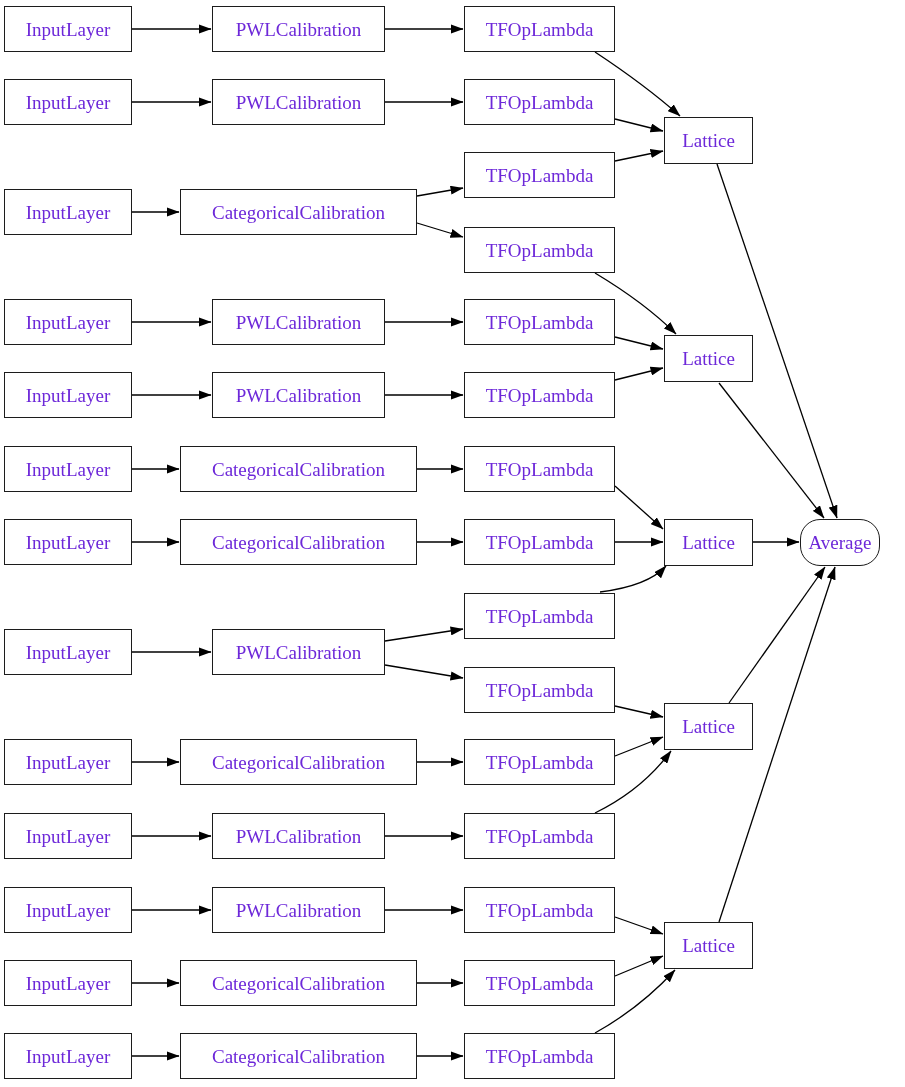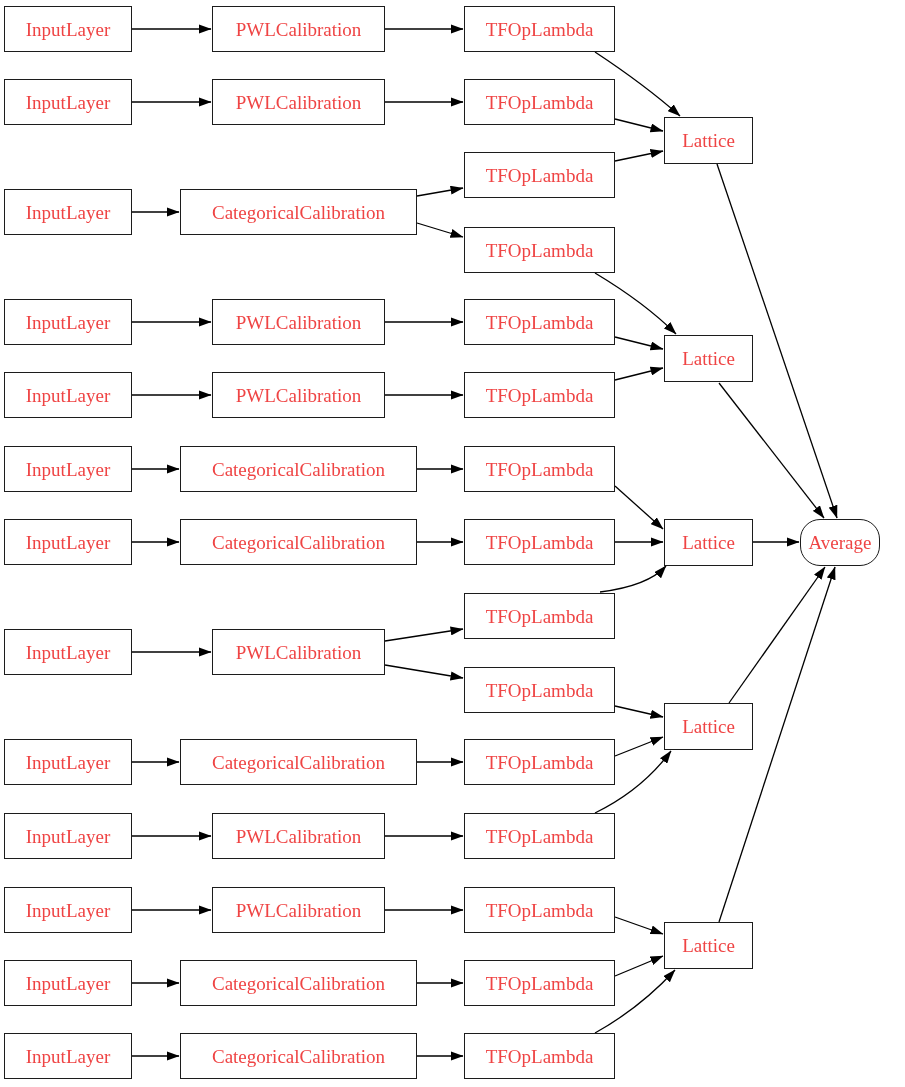--- a/index.html
+++ b/index.html
@@ -25,21 +25,21 @@
   .node {
     position: absolute;
     box-sizing: border-box;
     border: 1.5px solid #1c1c1c;
     background: #ffffff;
     display: flex;
     align-items: center;
     justify-content: center;
     font-size: 19px;
     line-height: 1;
-    color: #ef4444;
+    color: #6d28d9;
     white-space: nowrap;
   }
 </style>
 </head>
 <body>
 
 <div id="diagram">
   <svg id="edges" xmlns="http://www.w3.org/2000/svg" viewBox="0 0 905 1087">
       <defs>
         <marker id="arrow" viewBox="0 0 10 7" refX="9.6" refY="3.5" markerWidth="10" markerHeight="7" orient="auto">

